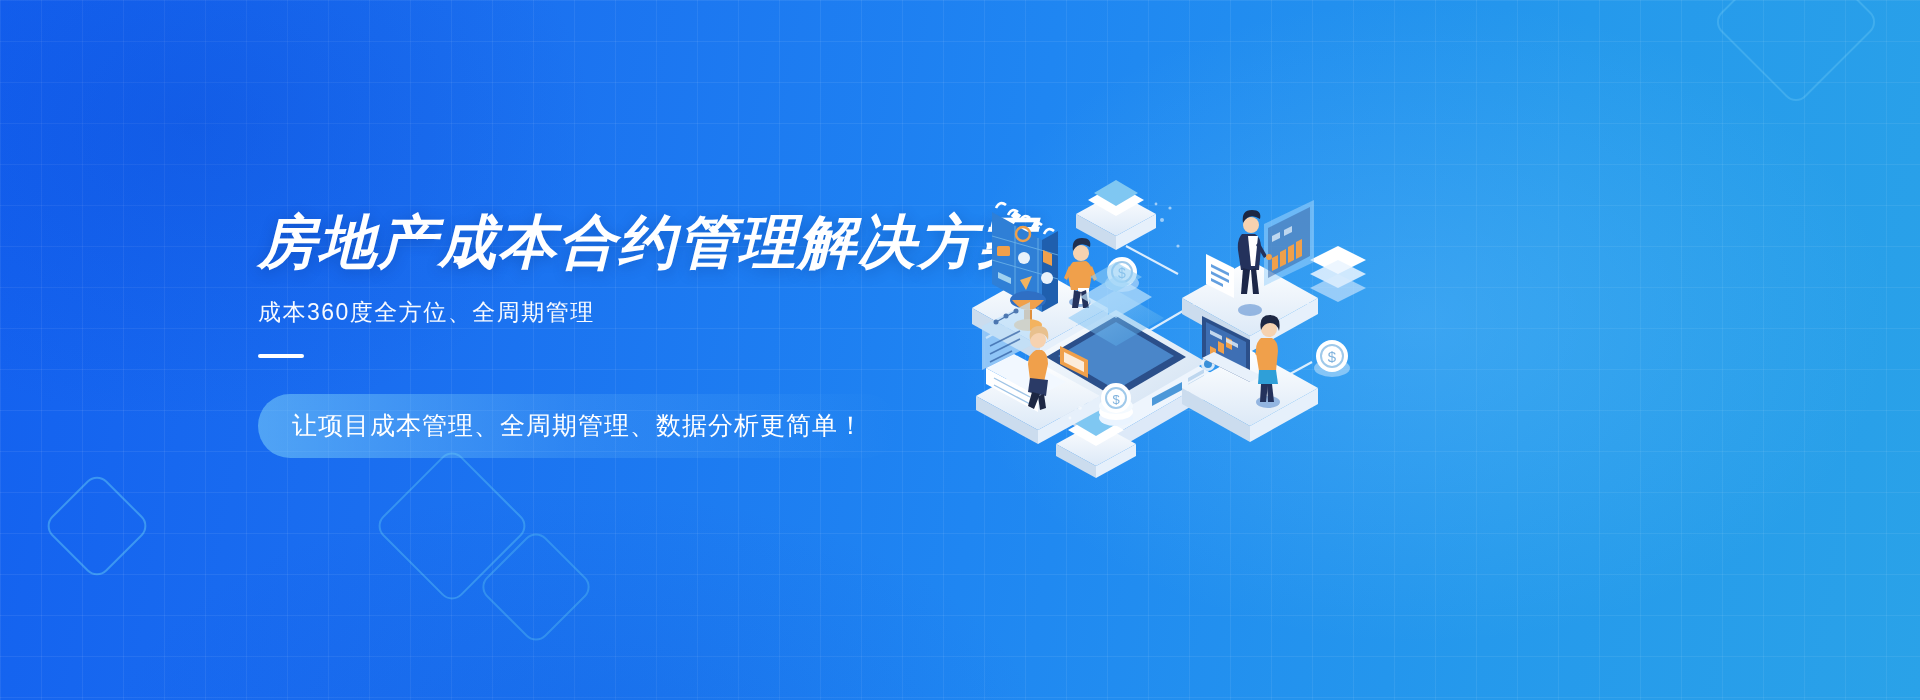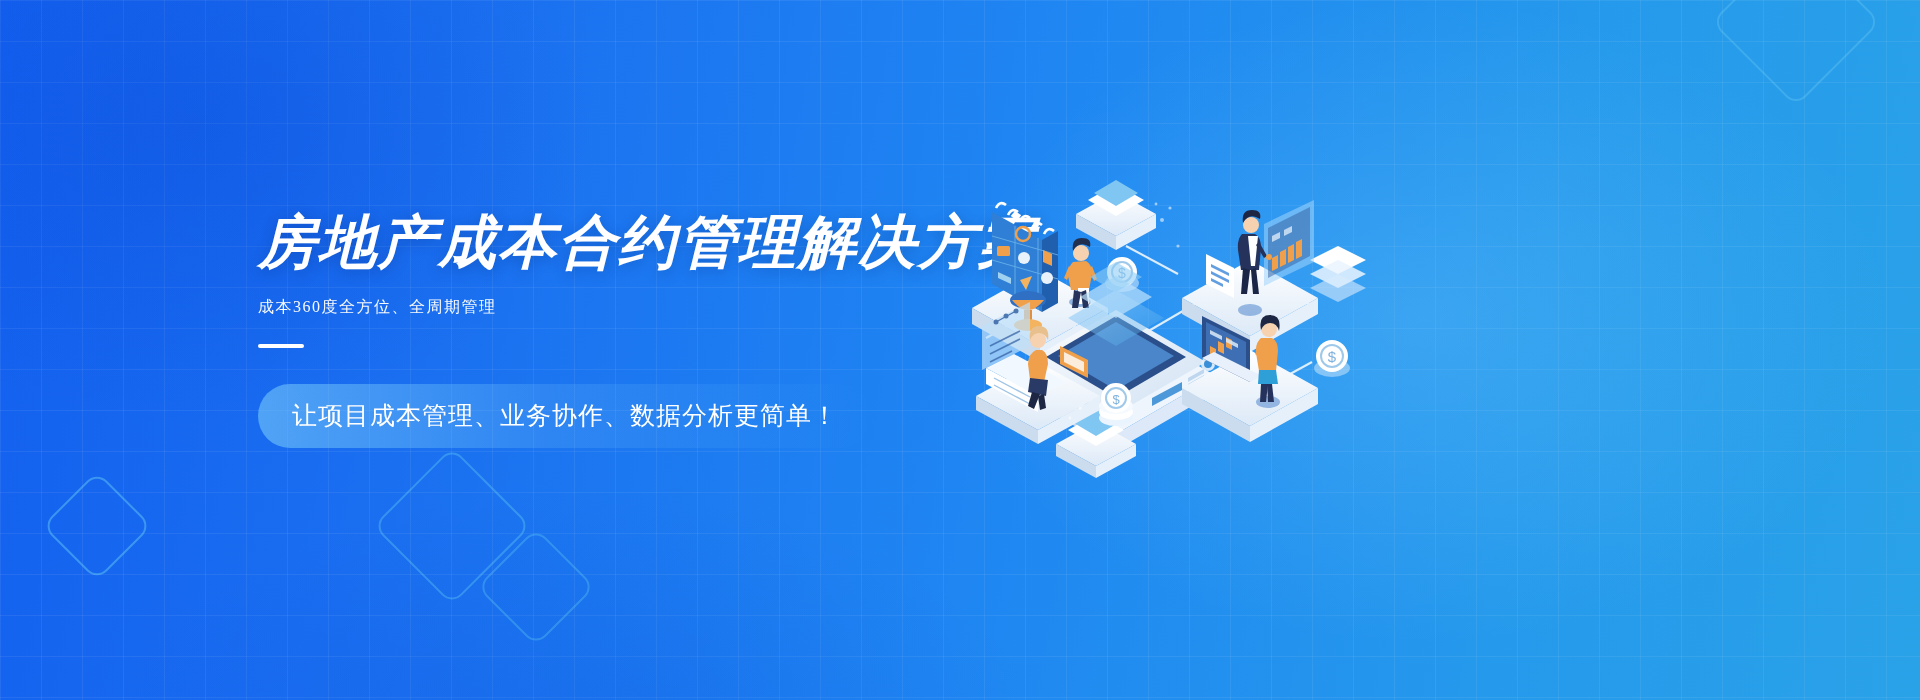--- a/index.html
+++ b/index.html
@@ -56,26 +56,25 @@
     line-height:1.05;
     font-weight:bold;
     font-style:italic;
     color:#ffffff;
     letter-spacing:2px;
     white-space:nowrap;
     text-shadow:0 3px 14px rgba(6,44,120,.30);
   }
   .subline {
     margin-top:24px;
-    font-size:16px;
+    font-size:23px;
     color:#ffffff;
     letter-spacing:1.5px;
     white-space:nowrap;
     opacity:.97;
-    font-family:Liberation Serif, serif;
   }
   .rule {
     margin-top:26px;
     width:46px; height:4px;
     background:#ffffff;
     border-radius:2px;
   }
   .pill {
     margin-top:36px;
     display:inline-block;
@@ -102,21 +101,21 @@
 
   <div class="diamond d1"></div>
   <div class="diamond d2"></div>
   <div class="diamond d3"></div>
   <div class="diamond d4"></div>
 
   <div class="copy">
     <div class="headline">房地产成本合约管理解决方案</div>
     <div class="subline">成本360度全方位、全周期管理</div>
     <div class="rule"></div>
-    <div class="pill">让项目成本管理、业务协作、数据分析更简单！</div>
+    <div class="pill">让项目成本管理、全周期管理、数据分析更简单！</div>
   </div>
 
   <div id="illo">
     <svg viewBox="0 0 470 300" xmlns="http://www.w3.org/2000/svg">
       <defs>
         <linearGradient id="plat" x1="0" y1="0" x2="0" y2="1">
           <stop offset="0" stop-color="#ffffff"></stop>
             <stop offset="1" stop-color="#dce9f7"></stop>
         </linearGradient>
         <linearGradient id="platSide" x1="0" y1="0" x2="0" y2="1">

